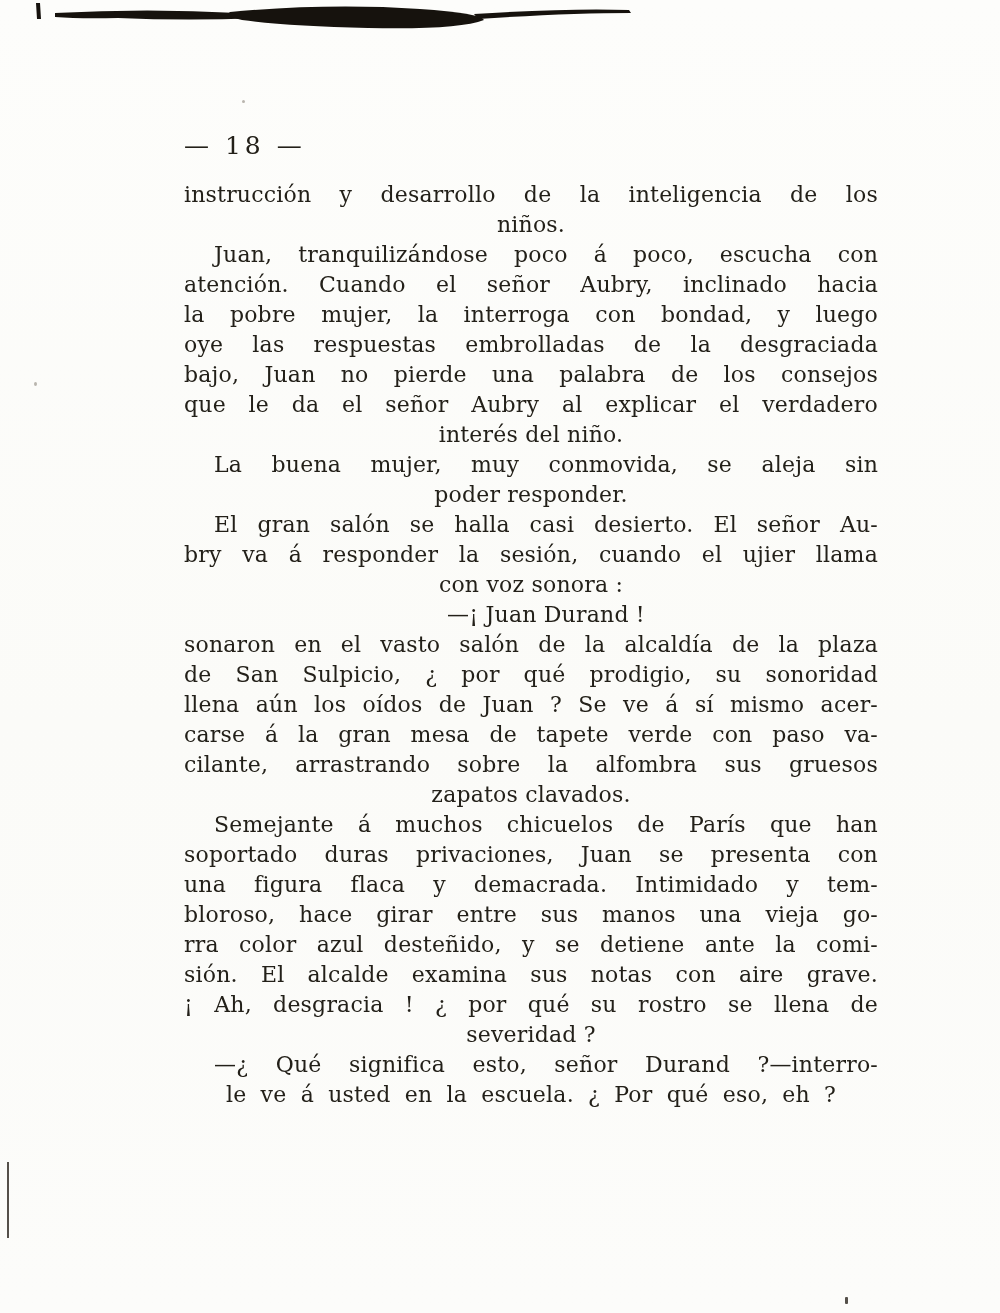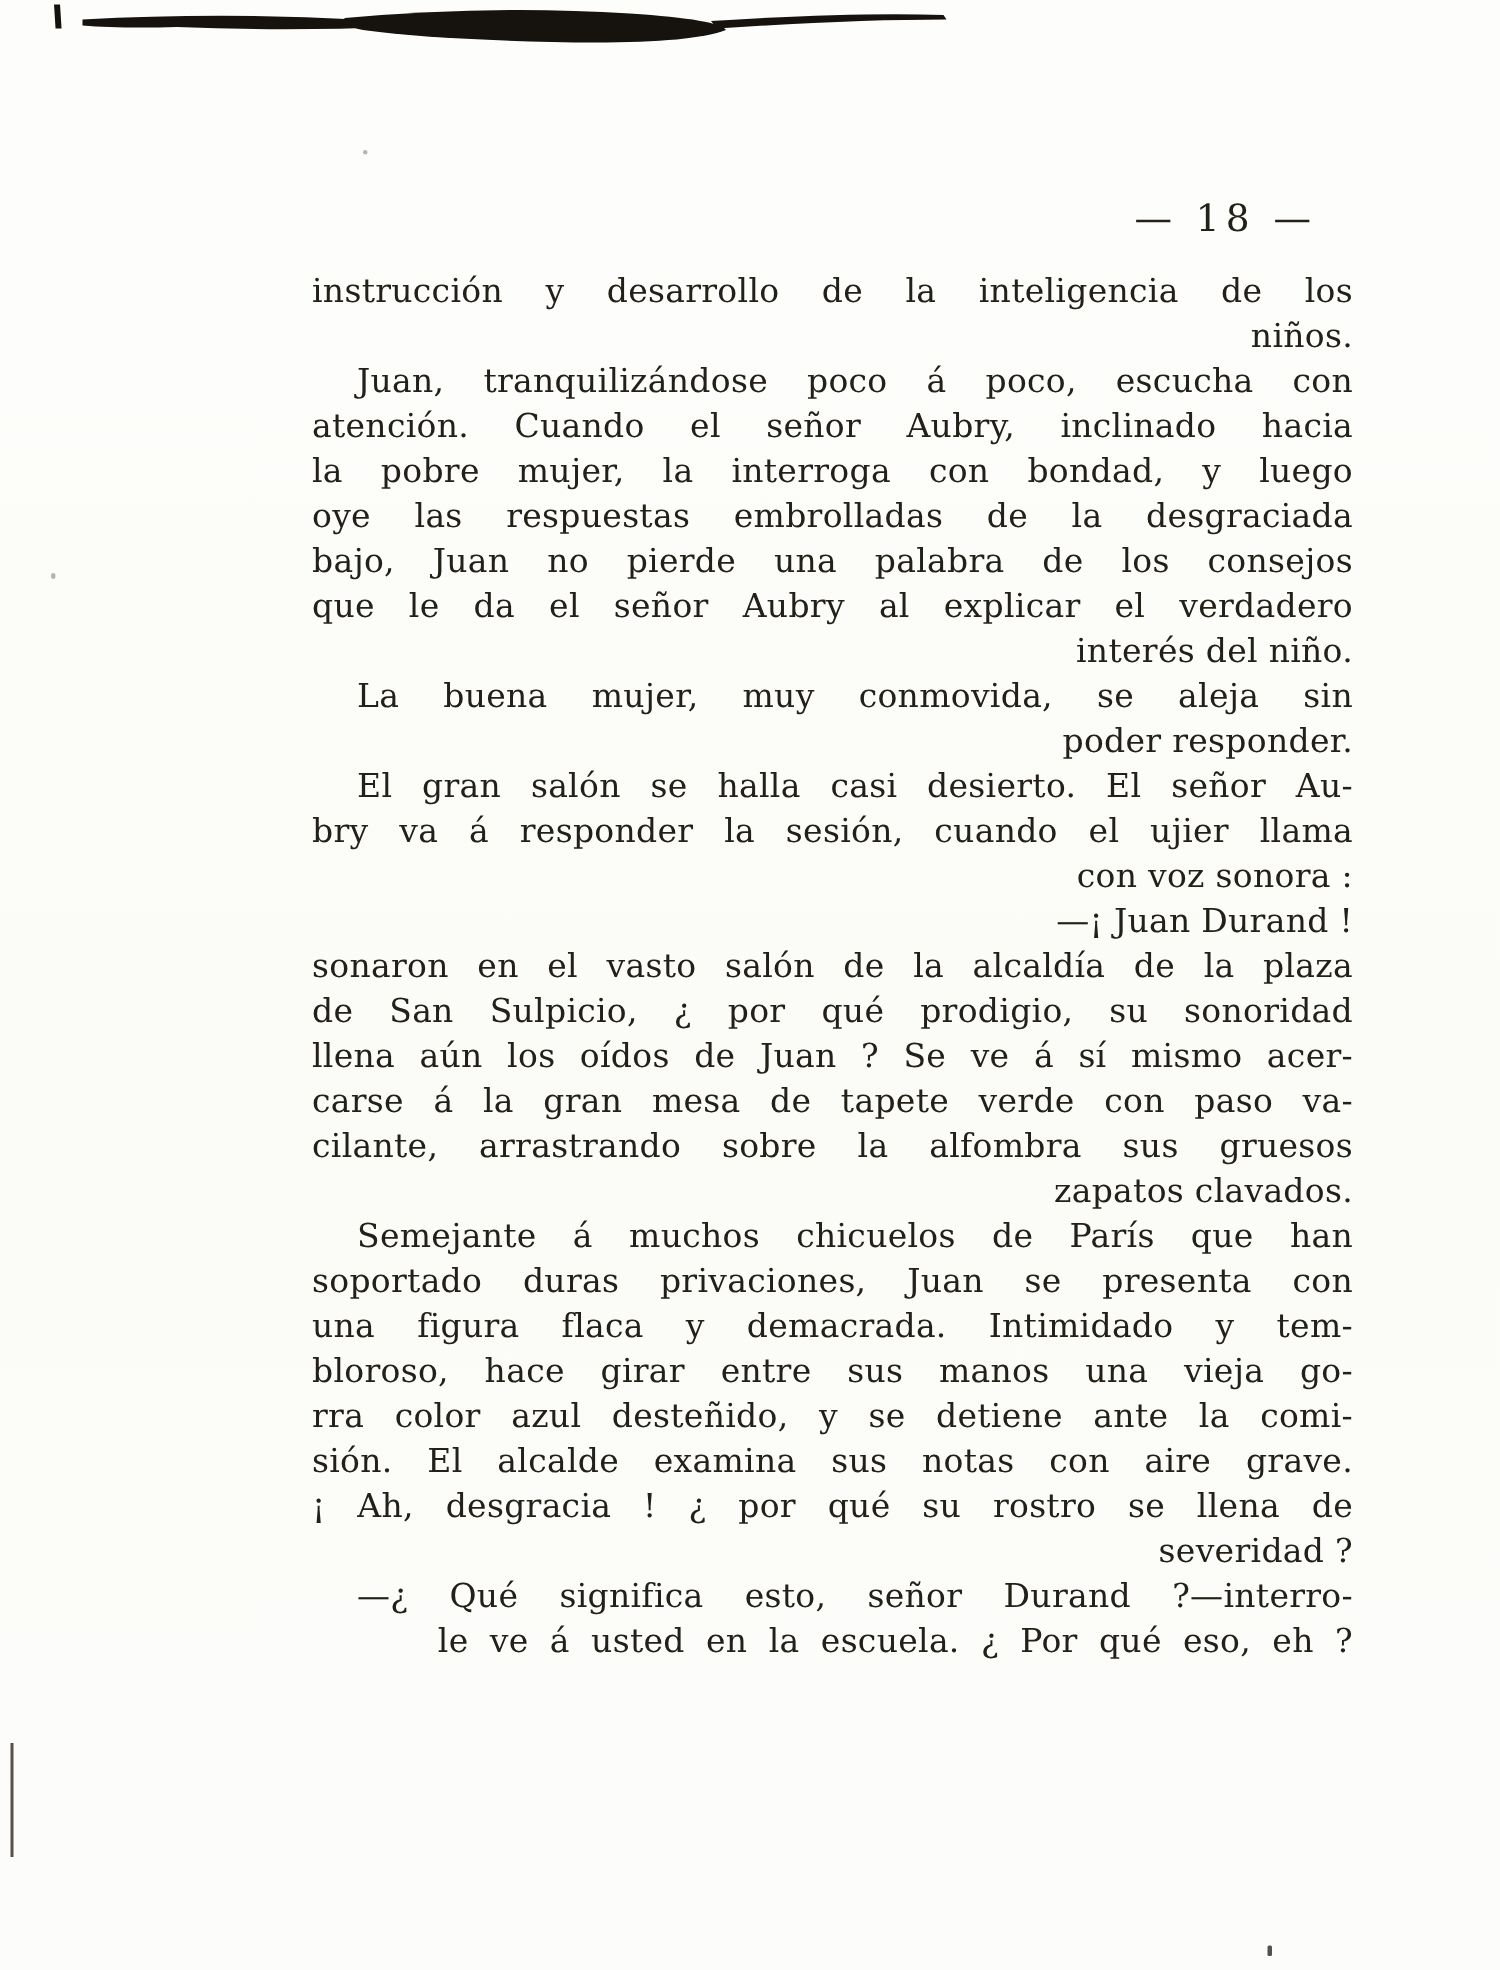--- a/index.html
+++ b/index.html
@@ -16,36 +16,35 @@
   .page {
     position: absolute;
     inset: 0;
     background: linear-gradient(180deg, #fdfdfb 0%, #fbfbf8 55%, #fcfcfa 100%);
   }
   .header {
     position: absolute;
     top: 131px;
     left: 184px;
     width: 694px;
-    text-align: right;
+    text-align: left;
     font-size: 25px;
     letter-spacing: 4px;
     color: var(--ink, #232019);
   }
   .text-block {
     position: absolute;
     top: 180px;
     left: 184px;
     width: 694px;
     font-size: 22px;
     line-height: 30px;
     letter-spacing: 0.2px;
-    margin-left: 24px;
   }
-  .line { text-align: right; white-space: normal; }
+  .line { text-align: center; white-space: normal; }
   .line.just { text-align: justify; text-align-last: justify; text-justify: inter-word; }
   .line.indent { text-indent: 30px; }
   .line.loose { word-spacing: 7px; }
 
   .top-smudge {
     position: absolute;
     left: 28px;
     top: 0;
     width: 640px;
     height: 40px;

